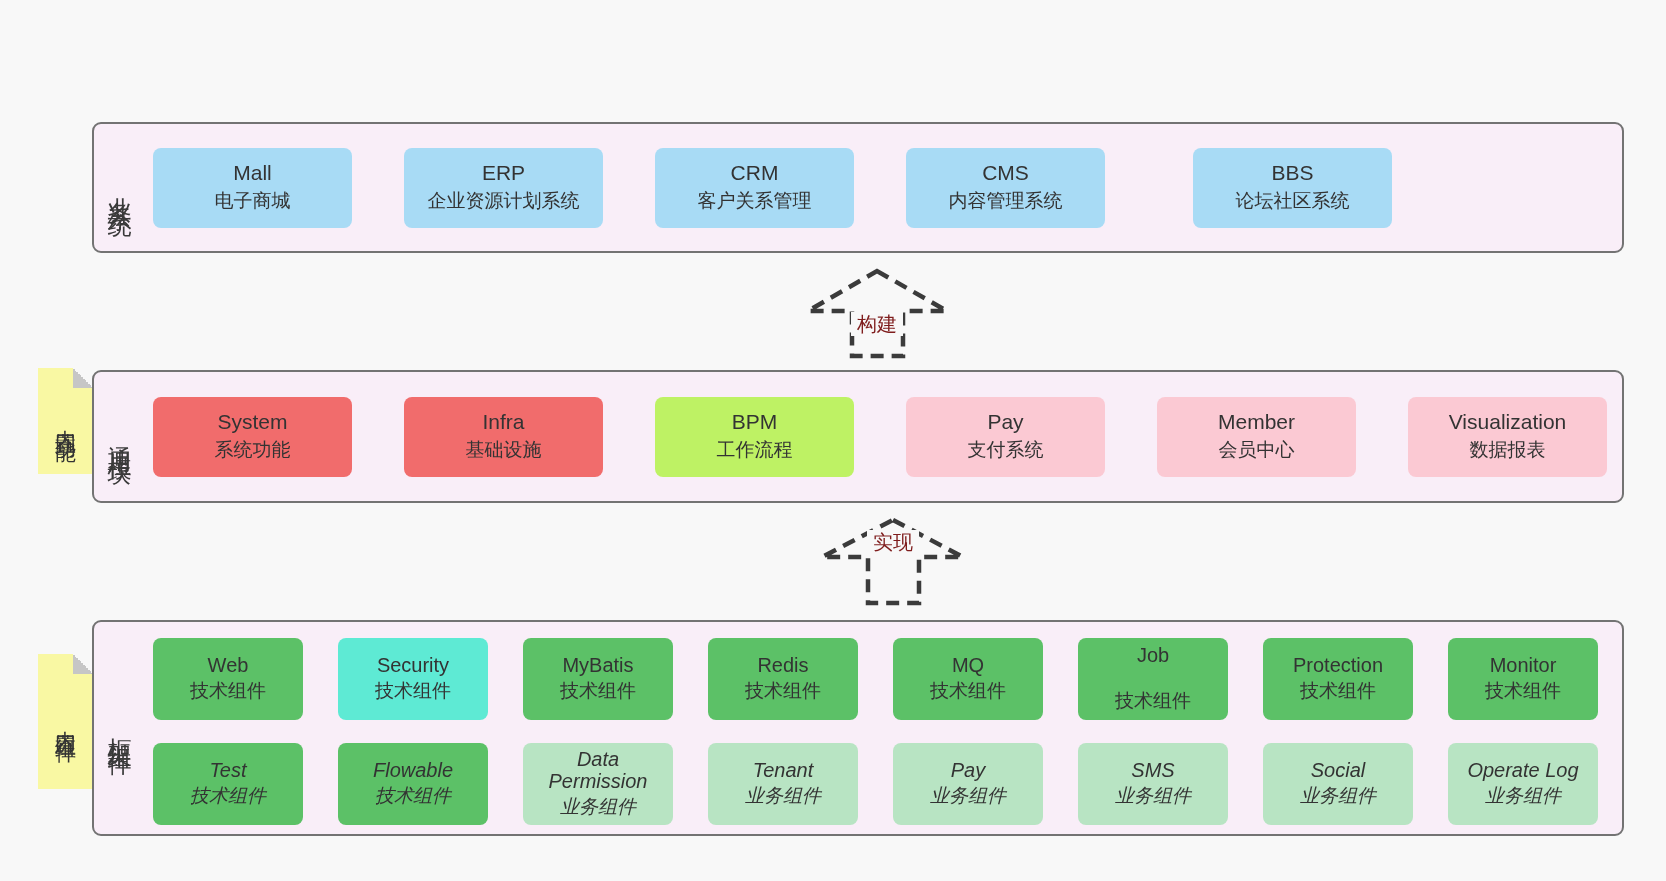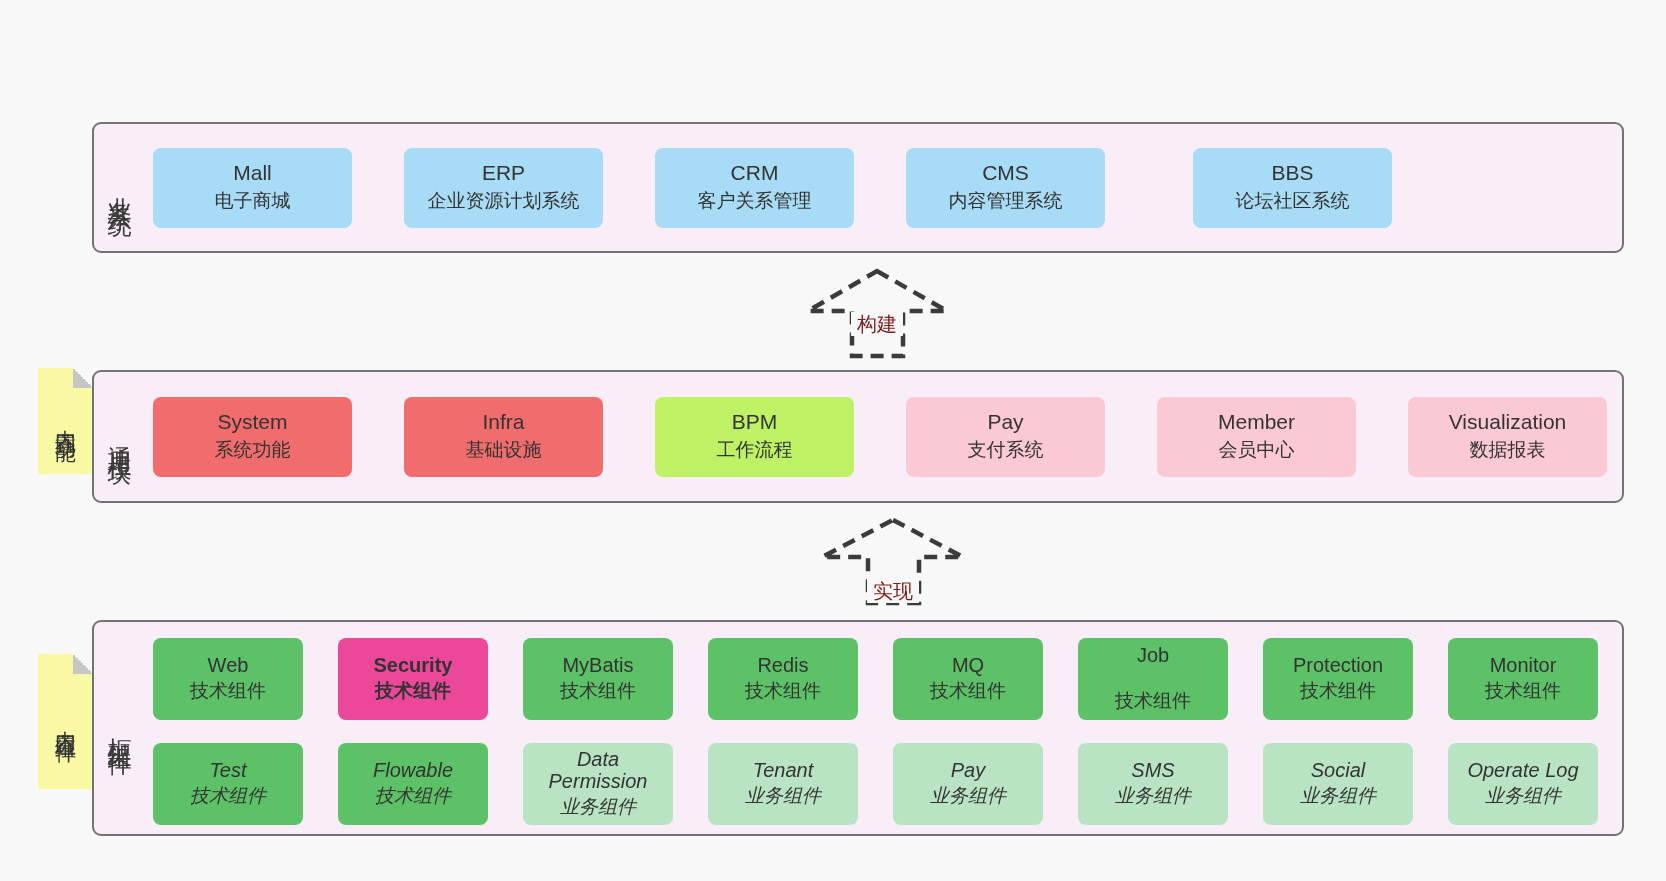--- a/index.html
+++ b/index.html
@@ -39,21 +39,21 @@
   .note-text{position:absolute;left:50%;top:50%;transform:translate(-50%,-50%);
         writing-mode:vertical-rl;text-orientation:upright;font-size:21px;color:#333;
         letter-spacing:4px;white-space:nowrap;}
 
   .arrow{position:absolute;z-index:0;}
   #arrow1{left:790px;top:258px;}
   #arrow2{left:806px;top:508px;}
   .arrow-label{position:absolute;z-index:2;background:#f8f8f8;color:#7f1d1d;font-size:20px;
         display:flex;align-items:center;justify-content:center;}
   #arrow1-label{left:851px;top:312px;width:52px;height:24px;}
-  #arrow2-label{left:867px;top:579px;width:52px;height:24px;}
+  #arrow2-label{left:867px;top:530px;width:52px;height:24px;}
 </style>
 </head>
 <body>
 
 <div class="stage">
 
   <div class="note" id="note2">
     <div class="note-fold"></div>
     <div class="note-text">内置功能</div>
   </div>
@@ -129,21 +129,21 @@
   </svg>
   <div class="arrow-label" id="arrow2-label">实现</div>
 
   <div class="band" id="band3">
     <div class="band-label">框架组件</div>
     <div class="cards row-1">
       <div class="card" style="background: rgb(92, 193, 103);">
         <div class="t">Web</div>
         <div class="s">技术组件</div>
       </div>
-      <div class="card" style="background: #ec4899; font-weight: bold;">
+      <div class="card" style="background: #5eead4;">
         <div class="t">Security</div>
         <div class="s">技术组件</div>
       </div>
       <div class="card" style="background: rgb(92, 193, 103);">
         <div class="t">MyBatis</div>
         <div class="s">技术组件</div>
       </div>
       <div class="card" style="background: rgb(92, 193, 103);">
         <div class="t">Redis</div>
         <div class="s">技术组件</div>

